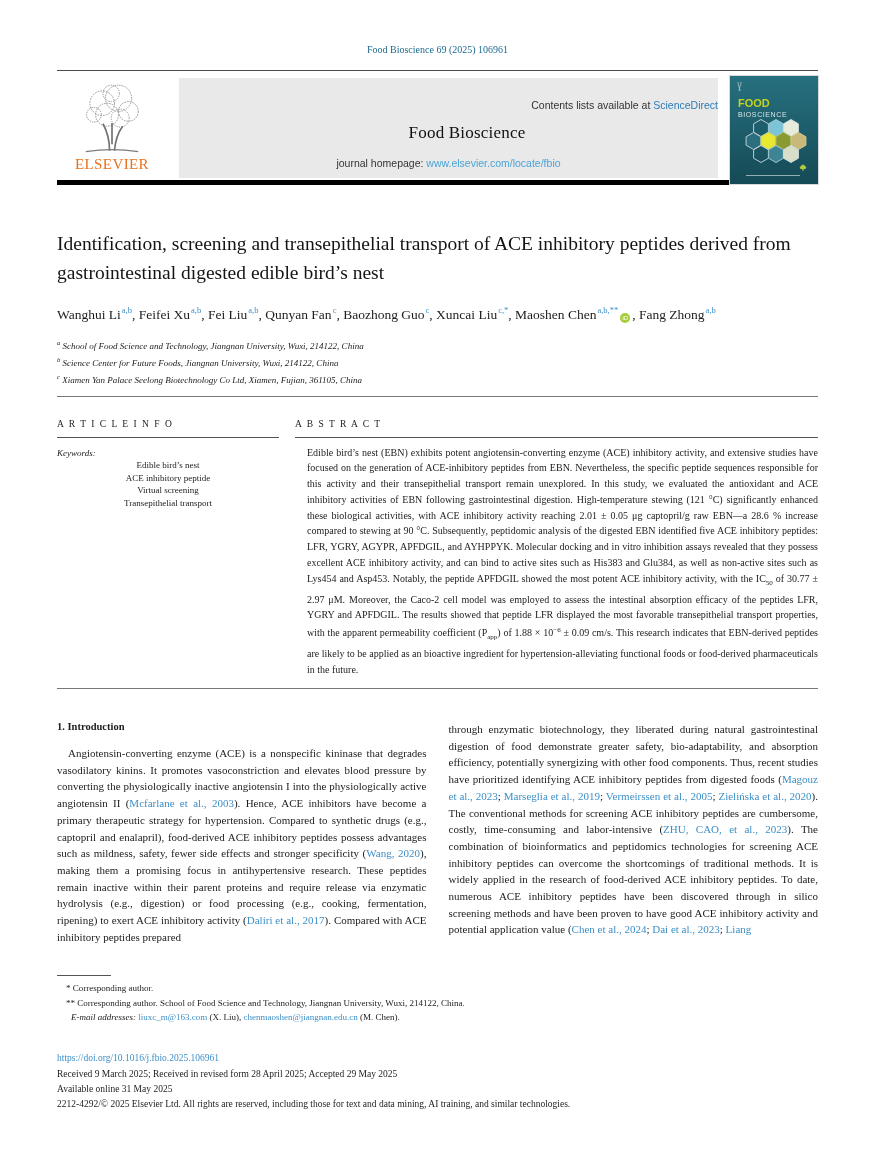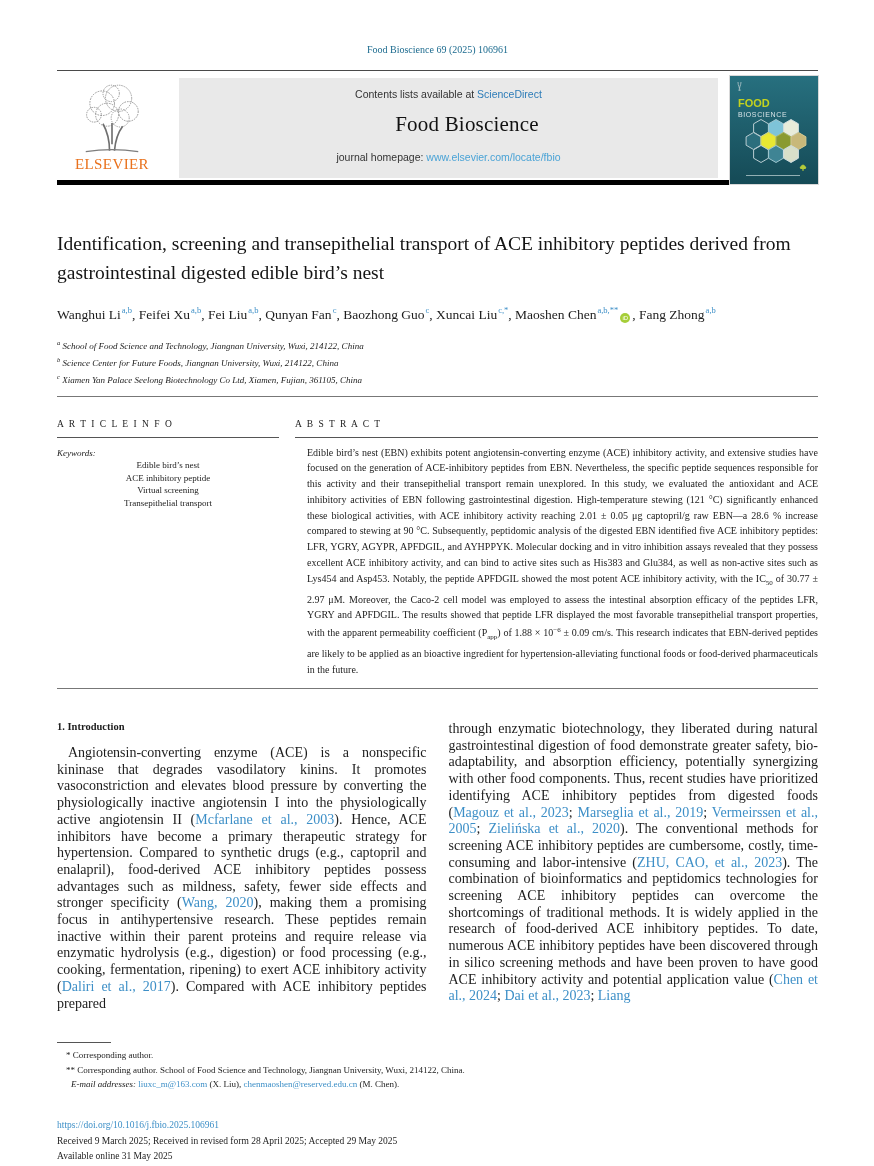--- a/index.html
+++ b/index.html
@@ -9,22 +9,22 @@
   .sans{font-family:"Liberation Sans","DejaVu Sans",sans-serif;}
 
   .cite-line{padding-top:44px;text-align:center;font-size:10px;color:#1b6a8e;}
   .rule-top{border:none;border-top:1px solid #4a4a4a;margin:15px 0 7px 0;}
 
   .masthead{display:flex;align-items:flex-start;height:100px;}
   .logo-block{width:110px;height:100px;text-align:center;flex:0 0 auto;}
   .logo-block svg{display:block;margin:0 auto;}
   .logo-word{font-size:15px;letter-spacing:0.4px;color:#E9711C;margin-top:-2px;}
   .head-box{flex:1;background:#e9e9e9;height:100px;margin:0 12px;text-align:center;}
-  .contents-line{padding-top:10px;font-size:10.5px;color:#333;}
-  .jtitle{font-size:21px;color:#111;margin-top:12px;letter-spacing:0.2px;padding-left:37px;}
+  .contents-line{padding-top:21px;font-size:10.5px;color:#333;text-align:right;}
+  .jtitle{font-size:17px;color:#111;margin-top:12px;letter-spacing:0.2px;padding-left:37px;}
   .homepage-line{font-size:10.5px;color:#333;margin-top:14px;}
   .cover{width:88px;height:108px;flex:0 0 auto;position:relative;z-index:2;margin-top:-2px;box-shadow:0 0 0 1px #d8d8d8;}
   .black-bar{height:5px;background:#000;margin-top:2px;}
 
   .lnk{color:#3d8fc7;cursor:pointer;}
   .lnk-sd{color:#2d7cb8;cursor:pointer;}
   .lnk-hp{color:#4aa3d6;cursor:pointer;}
   .ital{font-style:italic;}
 
   .title{font-size:19.5px;font-weight:400;line-height:29px;margin:44px 0 0 0;color:#141414;}
@@ -43,21 +43,21 @@
   .sec-rule{border:none;border-top:1px solid #555;margin:8px 0 0 0;}
   .kw-label{font-size:9px;font-style:italic;margin-top:9px;line-height:12.5px;}
   .kw-item{font-size:9px;line-height:12.5px;text-align:center;}
   .abs-text{font-size:10px;line-height:15.8px;text-align:justify;margin:7px 0 0 12px;}
   .abs-text sub,.abs-text sup{font-size:7px;}
   .rule-after-abs{border:none;border-top:1px solid #777;margin:10px 0 0 0;}
 
   .two-col{display:flex;gap:22px;margin-top:18px;}
   .col{flex:1;min-width:0;}
   .intro-head{font-size:10.5px;font-weight:700;margin:14px 0 0 0;}
-  .body-par{font-size:14px;line-height:16.7px;text-align:justify;margin:13px 0 0 0;}
+  .body-par{font-size:11px;line-height:16.7px;text-align:justify;margin:13px 0 0 0;}
   .body-par.first-indent{text-indent:11px;}
   .col .body-par.cont{margin-top:14px;}
 
   .footnotes{margin-top:30px;}
   .fn-rule{border:none;border-top:1px solid #555;width:54px;margin:0 0 5px 0;}
   .fn{font-size:9px;line-height:14.5px;padding-left:9px;}
   .fn-email{padding-left:14px;}
 
   .footer{margin-top:26px;}
   .footer div{font-size:9.5px;line-height:15px;}
@@ -176,21 +176,21 @@
       </div>
       <div class="col">
         <p class="body-par cont"><span>through enzymatic biotechnology, they liberated during natural gastrointestinal digestion of food demonstrate greater safety, bio-adaptability, and absorption efficiency, potentially synergizing with other food components. Thus, recent studies have prioritized identifying ACE inhibitory peptides from digested foods (</span><span class="lnk">Magouz et al., 2023</span><span>; </span><span class="lnk">Marseglia et al., 2019</span><span>; </span><span class="lnk">Vermeirssen et al., 2005</span><span>; </span><span class="lnk">Zielińska et al., 2020</span><span>). The conventional methods for screening ACE inhibitory peptides are cumbersome, costly, time-consuming and labor-intensive (</span><span class="lnk">ZHU, CAO, et al., 2023</span><span>). The combination of bioinformatics and peptidomics technologies for screening ACE inhibitory peptides can overcome the shortcomings of traditional methods. It is widely applied in the research of food-derived ACE inhibitory peptides. To date, numerous ACE inhibitory peptides have been discovered through in silico screening methods and have been proven to have good ACE inhibitory activity and potential application value (</span><span class="lnk">Chen et al., 2024</span><span>; </span><span class="lnk">Dai et al., 2023</span><span>; </span><span class="lnk">Liang</span></p>
       </div>
     </div>
 
     <div class="footnotes">
       <hr class="fn-rule">
       <div class="fn">* Corresponding author.</div>
       <div class="fn">** Corresponding author. School of Food Science and Technology, Jiangnan University, Wuxi, 214122, China.</div>
-      <div class="fn fn-email"><span class="ital">E-mail addresses:</span><span> </span><span class="lnk">liuxc_m@163.com</span><span> (X. Liu), </span><span class="lnk">chenmaoshen@reserved.edu.cn</span><span> (M. Chen).</span></div>
+      <div class="fn fn-email"><span class="ital">E-mail addresses:</span><span> </span><span class="lnk">liuxc_m@163.com</span><span> (X. Liu), </span><span class="lnk">chenmaoshen@jiangnan.edu.cn</span><span> (M. Chen).</span></div>
     </div>
 
     <div class="footer">
       <div class="doi-line"><span class="lnk">https://doi.org/10.1016/j.fbio.2025.106961</span></div>
       <div>Received 9 March 2025; Received in revised form 28 April 2025; Accepted 29 May 2025</div>
       <div>Available online 31 May 2025</div>
       <div>2212-4292/© 2025 Elsevier Ltd. All rights are reserved, including those for text and data mining, AI training, and similar technologies.</div>
     </div>
 
   </div>

